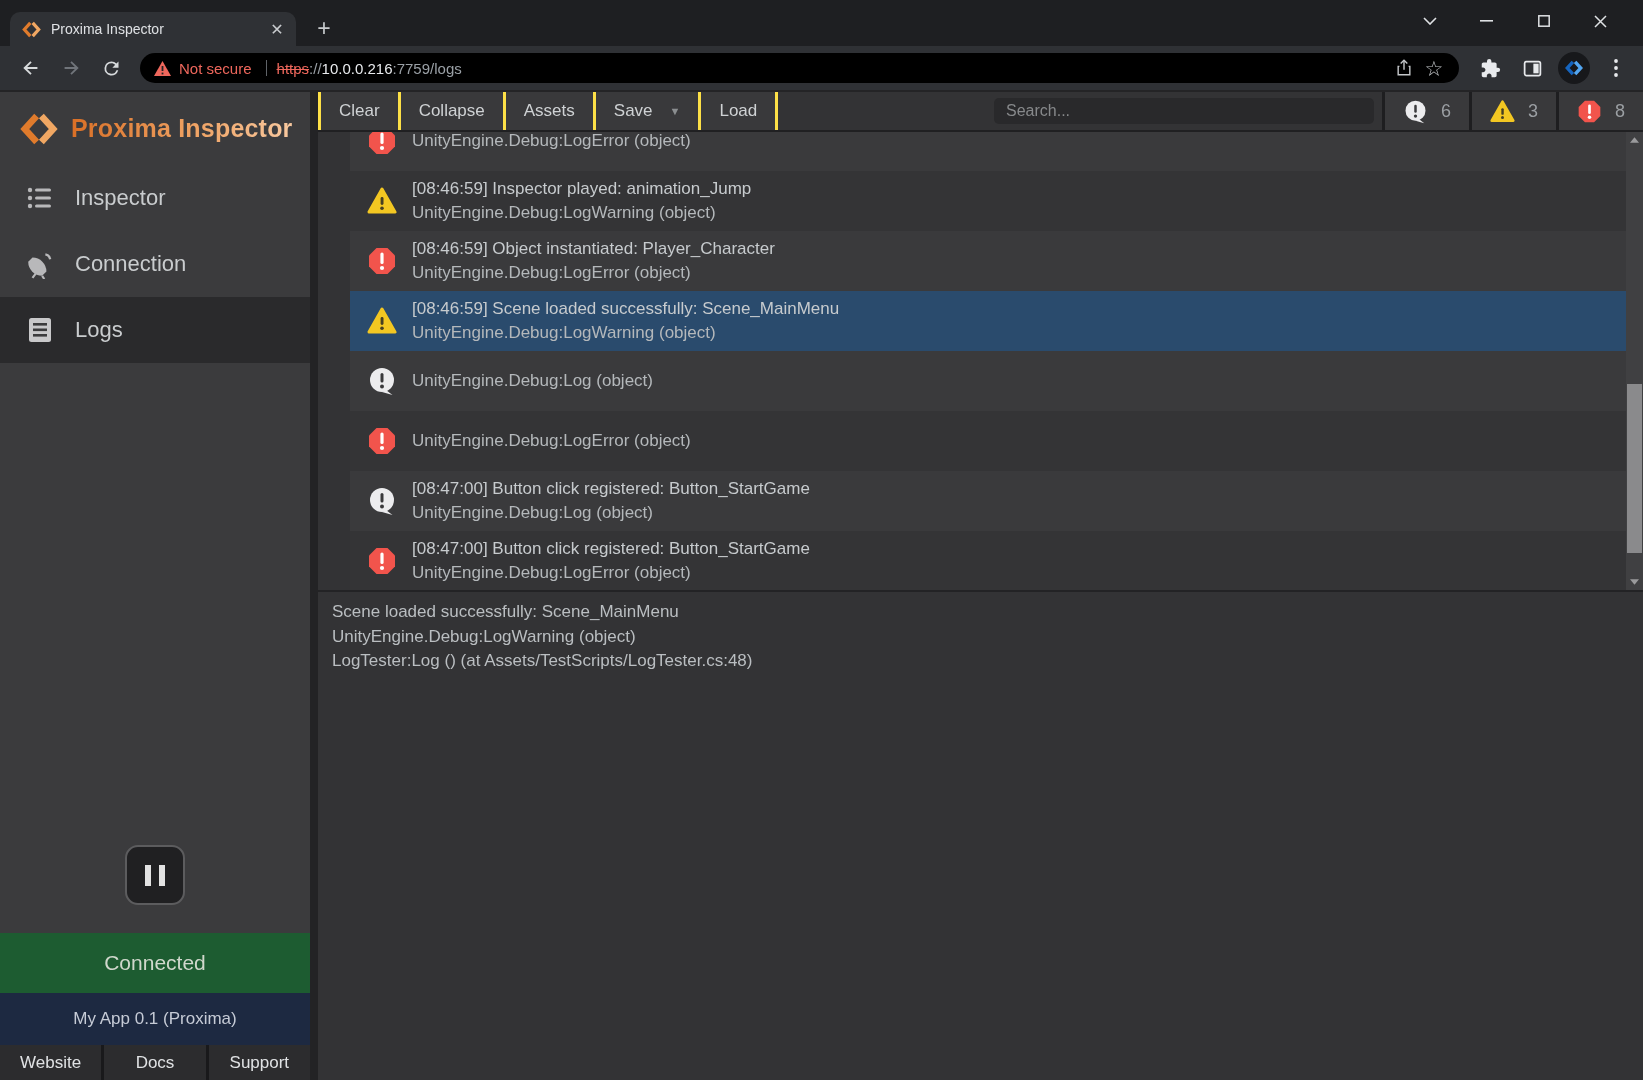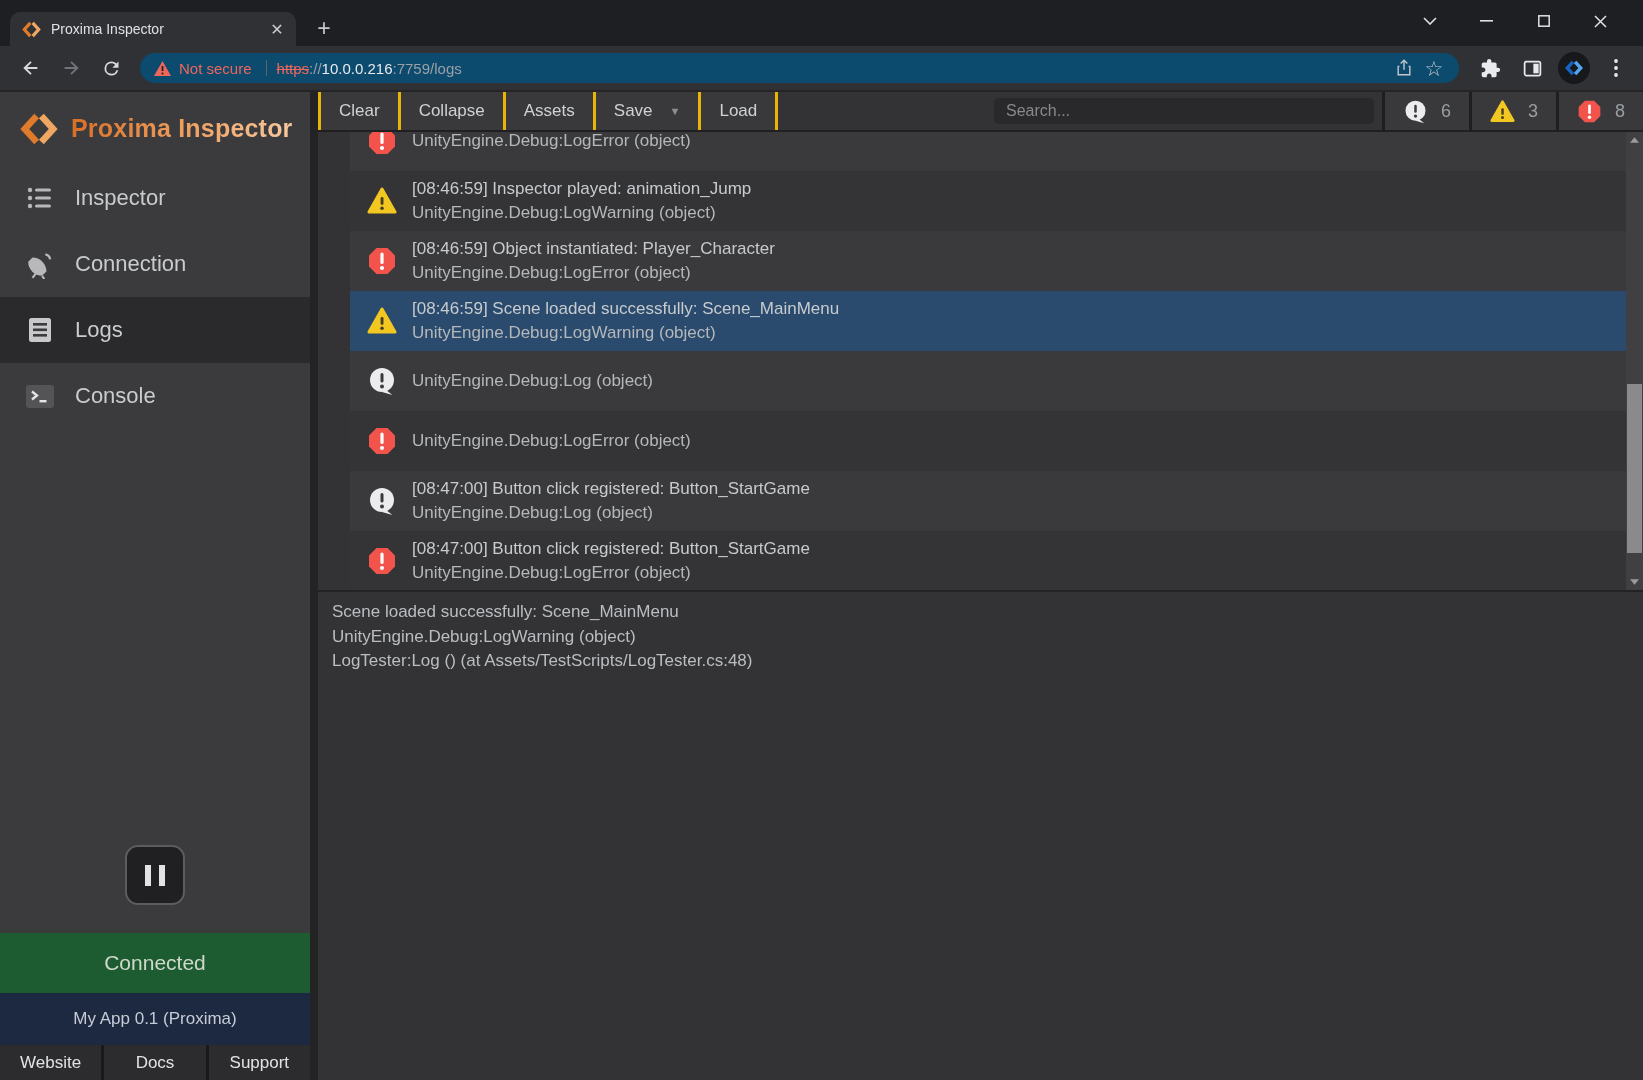--- a/index.html
+++ b/index.html
@@ -13,21 +13,21 @@
     border-radius:10px 10px 0 0; display:flex; align-items:center; padding:0 8px 0 12px; }
   .favicon { width:19px; height:19px; flex:0 0 auto; }
   .tab-title { flex:1; color:#dfe1e4; font-size:14px; margin-left:10px; white-space:nowrap; overflow:hidden; }
   .tab-close { color:#c8cbce; font-size:16px; width:22px; height:22px; display:flex; align-items:center; justify-content:center; border-radius:50%; }
   .newtab { color:#c8cbce; font-size:23px; margin:0 0 4px 14px; width:28px; height:28px; display:flex; align-items:center; justify-content:center; }
   .win-controls { position:absolute; right:14px; top:8px; display:flex; }
   .win-btn { width:57px; height:26px; display:flex; align-items:center; justify-content:center; }
 
   .browser-bar { height:44px; background:#2f3135; display:flex; align-items:center; padding:0 10px 0 14px; }
   .nav-ic { width:34px; height:34px; display:flex; align-items:center; justify-content:center; margin-right:6px; border-radius:50%; }
-  .pill { flex:1; height:30px; border-radius:15px; background:#0c4a6e; display:flex; align-items:center;
+  .pill { flex:1; height:30px; border-radius:15px; background:#000000; display:flex; align-items:center;
     padding:0 10px 0 14px; font-size:15px; color:#9aa0a6; margin:8px 6px; }
   .notsecure { color:#ee675c; margin:0 4px 0 8px; }
   .pill-div { width:1px; height:16px; background:#5f6368; margin:0 10px; }
   .u-scheme { color:#ee675c; text-decoration:line-through; }
   .u-host { color:#e8eaed; }
   .pill-spacer { flex:1; }
   .pill-ic { width:30px; height:30px; display:flex; align-items:center; justify-content:center; }
   .star-glyph { font-size:21px; color:#c4c7ca; line-height:1; }
   .bar-ic { width:34px; height:34px; display:flex; align-items:center; justify-content:center; margin-left:8px; }
   .avatar { width:32px; height:32px; border-radius:50%; background:#17181b; display:flex; align-items:center; justify-content:center; }
@@ -49,21 +49,21 @@
   .pause-btn .bar { width:6px; height:21px; background:#e3e3e3; }
   .status-bar { height:60px; background:#1d5c31; color:#d0d8cc; display:flex; align-items:center; justify-content:center; font-size:21px;margin-top:12px; }
   .app-info { height:52px; background:#1d2941; color:#c6cbd6; display:flex; align-items:center; justify-content:center; font-size:17px; }
   .side-footer { height:35px; display:flex; gap:3px; background:#19191b; }
   .footer-link { flex:1; background:#2c2c2e; color:#e0e2e4; display:flex; align-items:center; justify-content:center; font-size:17px; cursor:pointer; }
 
   .main { flex:1; min-width:0; background:#333335; border-left:8px solid #232325; display:flex; flex-direction:column; }
 
   
   .log-toolbar { height:40px; border-bottom:2px solid #202022; display:flex; align-items:stretch; background:#333335; }
-  .btn-group { display:flex; gap:3px; background:#eab308; padding-left:3px; padding-right:3px;justify-content:center; }
+  .btn-group { display:flex; gap:3px; background:#fde047; padding-left:3px; padding-right:3px;justify-content:center; }
   .tb-btn { background:#39393b; color:#cfd2d4; font-size:17px; padding:0 18px; display:flex; align-items:center; border:none; cursor:pointer; font-family:inherit; }
   .save-caret { margin-left:17px; color:#8b8e90; font-size:11px; }
   .tb-spacer { flex:1; }
   .search { width:380px; align-self:center; height:26px; background:#29292b; border:none; border-radius:5px;
     color:#cfd2d4; padding:0 12px; font-size:16px; margin-right:8px; font-family:inherit; outline:none; }
   .search::placeholder { color:#87898b; }
   .counter { width:87px; background:#39393b; border-left:3px solid #1e1e20; display:flex; align-items:center; justify-content:center; gap:13px; color:#9b9fa3; font-size:18px; cursor:pointer; }
 
   
   .log-list { height:458px; position:relative; overflow:hidden; }
@@ -241,30 +241,20 @@
         <svg width="26" height="28" viewBox="0 0 26 28">
           <rect x="2" y="2" width="22" height="24" rx="2.5" fill="#c8c8ca"></rect>
           <rect x="6" y="7" width="14" height="2.6" fill="#3b3b3d"></rect>
           <rect x="6" y="12.5" width="14" height="2.6" fill="#3b3b3d"></rect>
           <rect x="6" y="18" width="14" height="2.6" fill="#3b3b3d"></rect>
         </svg>
       </span>
       <span>Logs</span>
     </div>
 
-    <div class="nav-item">
-      <span class="nav-ic-box">
-        <svg width="30" height="27" viewBox="0 0 30 27">
-          <rect x="1" y="2" width="28" height="23" rx="3" fill="#545456"></rect>
-          <path d="M7 8.5 l5 4 -5 4" stroke="#e5e5e5" stroke-width="2.3" fill="none"></path>
-          <rect x="14.5" y="17" width="7" height="2.4" fill="#e5e5e5"></rect>
-        </svg>
-      </span>
-      <span>Console</span>
-    </div>
 
     <div class="side-spacer"></div>
 
     <div class="pause-wrap">
       <div class="pause-btn">
         <span class="bar"></span>
         <span class="bar"></span>
       </div>
     </div>
 

